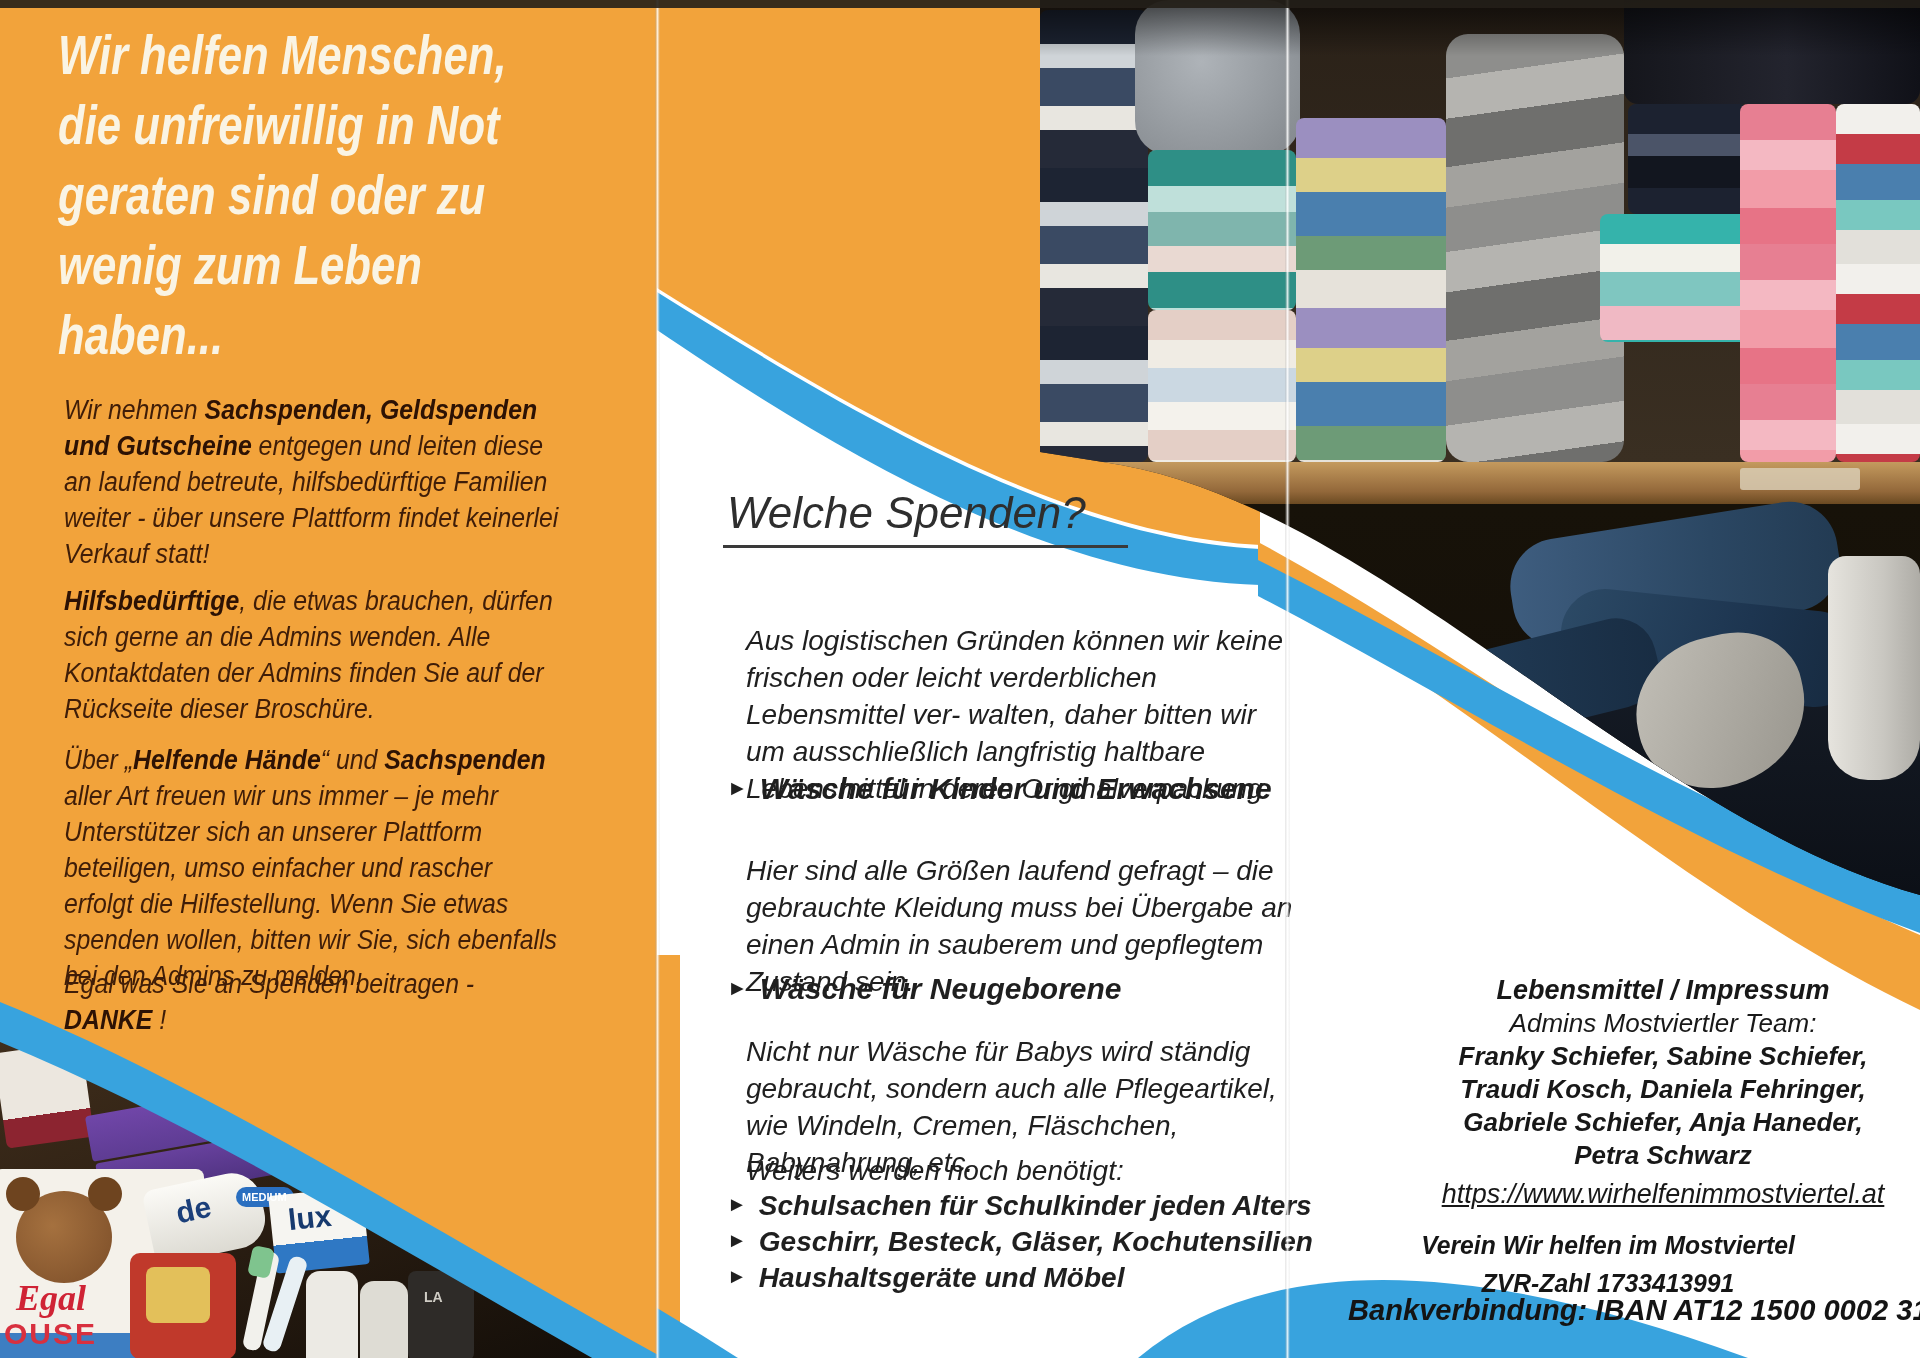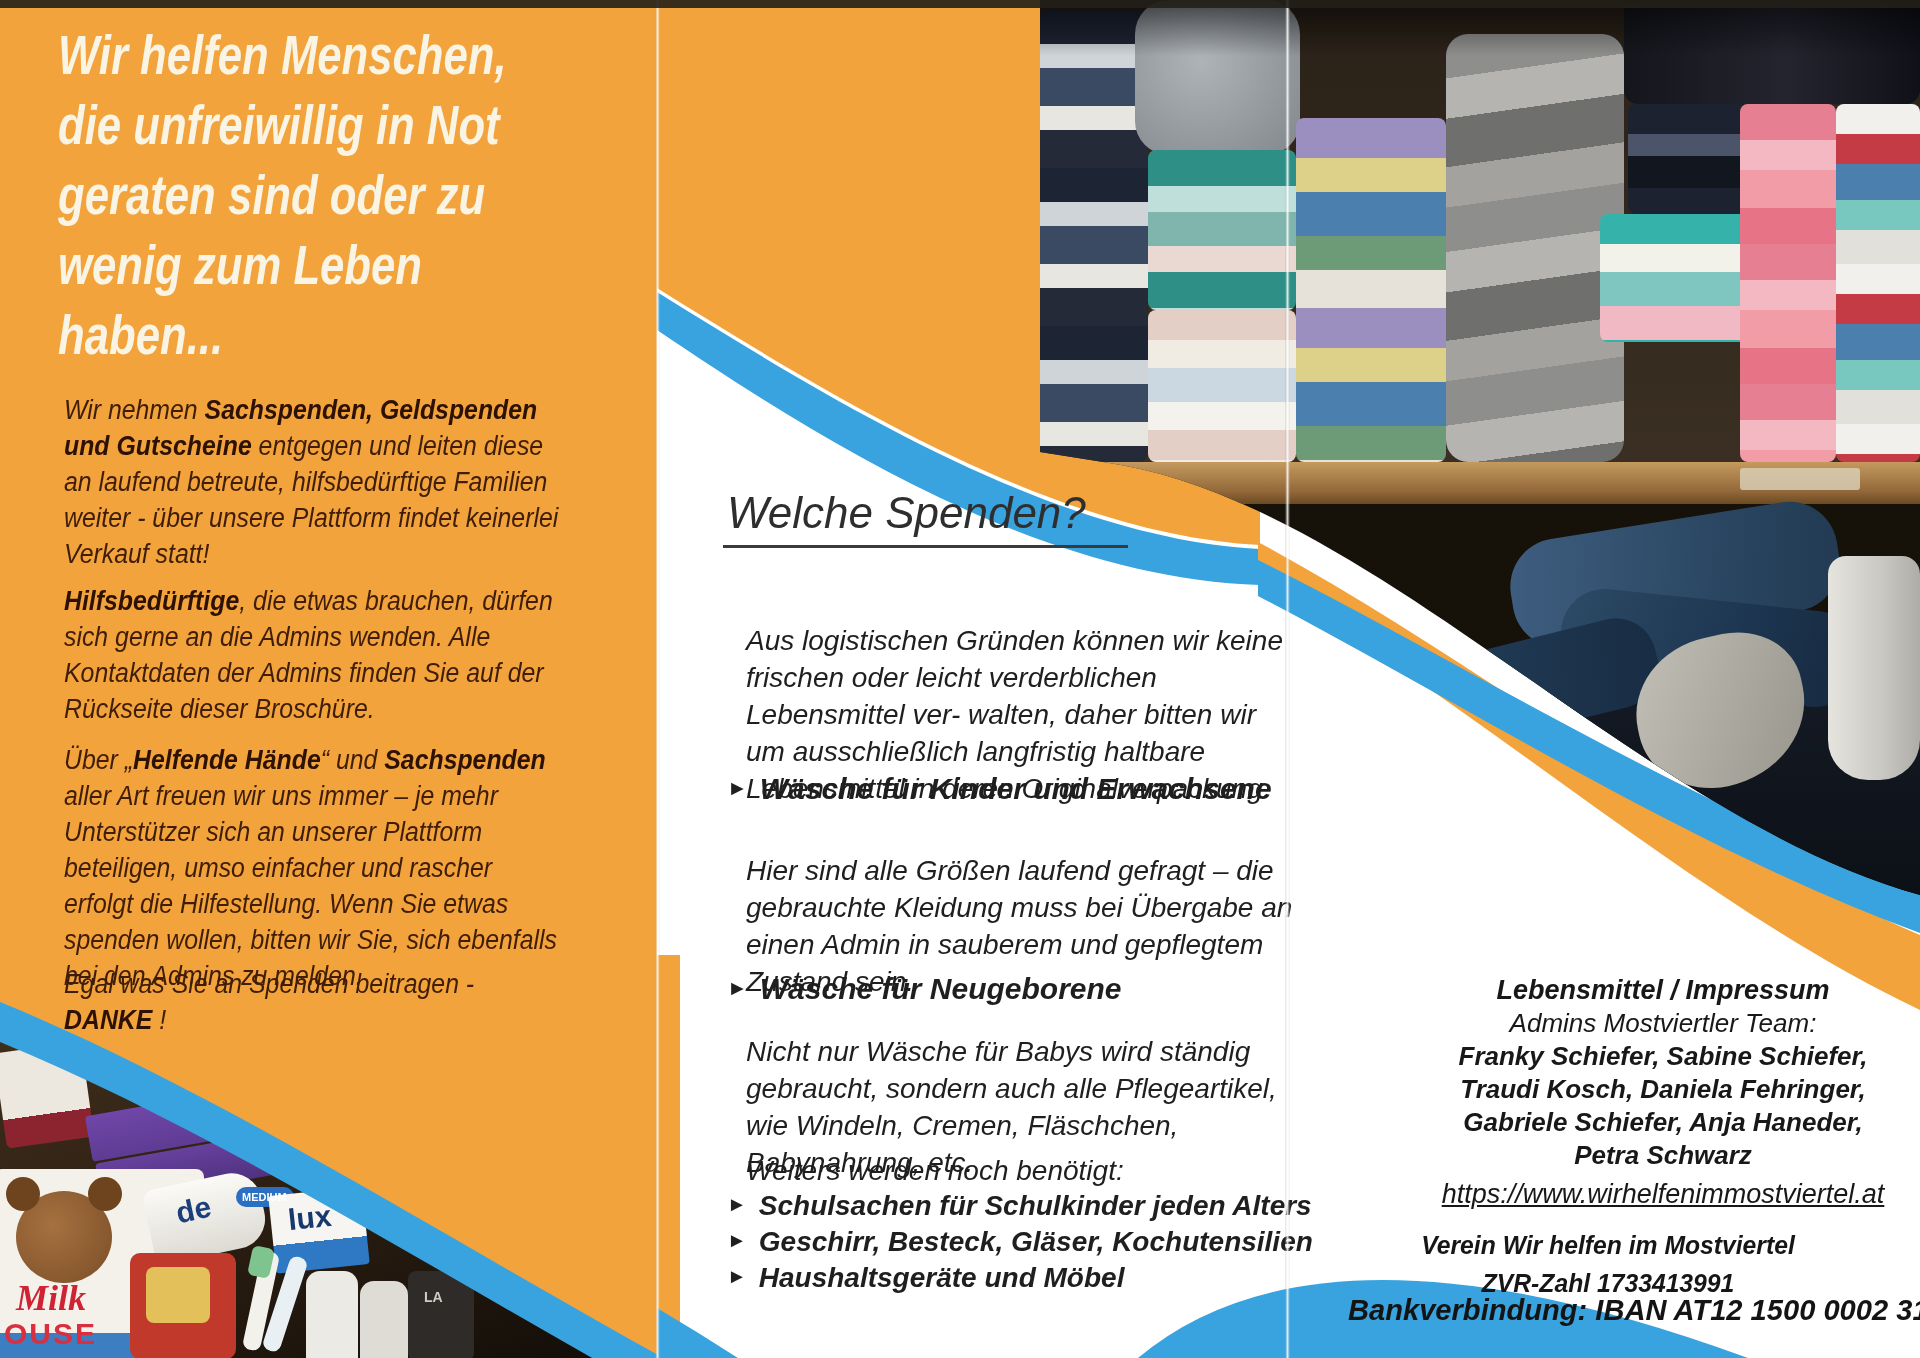--- a/index.html
+++ b/index.html
@@ -101,21 +101,21 @@
     <div id="food-clip">
       <div class="itm" style="left:0;top:92px;width:88px;height:96px;transform:rotate(-8deg);background:linear-gradient(180deg,#ece7df 70%,#8c2430 70%);"></div>
       <div class="itm" style="left:232px;top:92px;width:272px;height:78px;transform:rotate(-4deg);background:#e9cb52;"></div>
       <div class="itm" style="left:252px;top:100px;width:64px;height:56px;transform:rotate(-4deg);background:repeating-linear-gradient(90deg,#2b2417 0 4px,#e9cb52 4px 9px);"></div>
       <div class="itm" style="left:86px;top:128px;width:382px;height:46px;border-radius:4px;transform:rotate(-10deg);background:linear-gradient(180deg,#7046a8,#5e3c93);"></div>
       <div class="itm" style="left:96px;top:176px;width:372px;height:42px;border-radius:4px;transform:rotate(-10deg);background:linear-gradient(180deg,#67419d,#4f3280);"></div>
       <div class="itm" style="left:-6px;top:214px;width:210px;height:200px;border-radius:8px;background:linear-gradient(180deg,#f4f1ea 82%,#3d7ec2 82%);"></div>
       <div class="itm" style="left:16px;top:236px;width:96px;height:92px;border-radius:50%;background:radial-gradient(circle at 38% 38%,#a5713f,#7b4d28);"></div>
       <div class="itm" style="left:6px;top:222px;width:34px;height:34px;border-radius:50%;background:#6e441f;"></div>
       <div class="itm" style="left:88px;top:222px;width:34px;height:34px;border-radius:50%;background:#6e441f;"></div>
-      <span class="lbl" style="left:16px;top:322px;color:#cf2335;font-style:italic;font-size:36px;font-family:'Liberation Serif',serif;">Milk</span>
+      <span class="lbl" style="left:16px;top:322px;color:#cf2335;font-style:italic;font-size:36px;font-family:'Liberation Serif',serif;">Egal</span>
       <span class="lbl" style="left:4px;top:362px;color:#d8303f;font-size:30px;letter-spacing:2px;">OUSE</span>
       <div class="itm" style="left:148px;top:224px;width:116px;height:76px;border-radius:12px 30px 30px 12px;transform:rotate(-12deg);background:linear-gradient(180deg,#fbfaf6,#dcdad2);"></div>
       <span class="lbl" style="left:176px;top:238px;color:#1b3f7a;font-size:30px;transform:rotate(-12deg);">de</span>
       <div class="itm" style="left:236px;top:232px;width:58px;height:20px;border-radius:10px;background:#2a6fc0;"></div>
       <span class="lbl" style="left:242px;top:236px;color:#fff;font-size:11px;">MEDIUM</span>
       <div class="itm" style="left:272px;top:236px;width:94px;height:78px;border-radius:4px;transform:rotate(-6deg);background:linear-gradient(180deg,#f6f5f1 64%,#2f78c4 64%);"></div>
       <span class="lbl" style="left:288px;top:246px;color:#173a6e;font-size:30px;transform:rotate(-6deg);">lux</span>
       <div class="itm" style="left:252px;top:296px;width:18px;height:100px;border-radius:8px;transform:rotate(12deg);background:#f2f1ec;"></div>
       <div class="itm" style="left:250px;top:292px;width:22px;height:30px;border-radius:6px;transform:rotate(12deg);background:#7fc48e;"></div>
       <div class="itm" style="left:276px;top:300px;width:18px;height:98px;border-radius:8px;transform:rotate(18deg);background:#e8f0f4;"></div>

